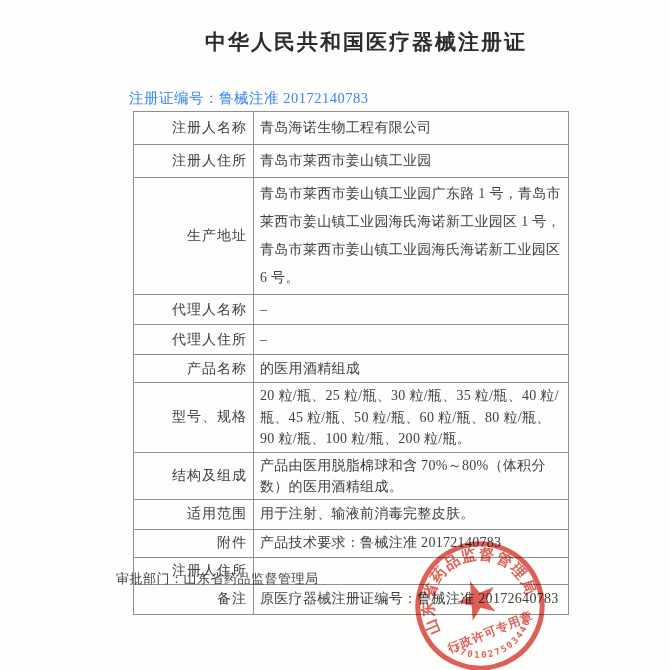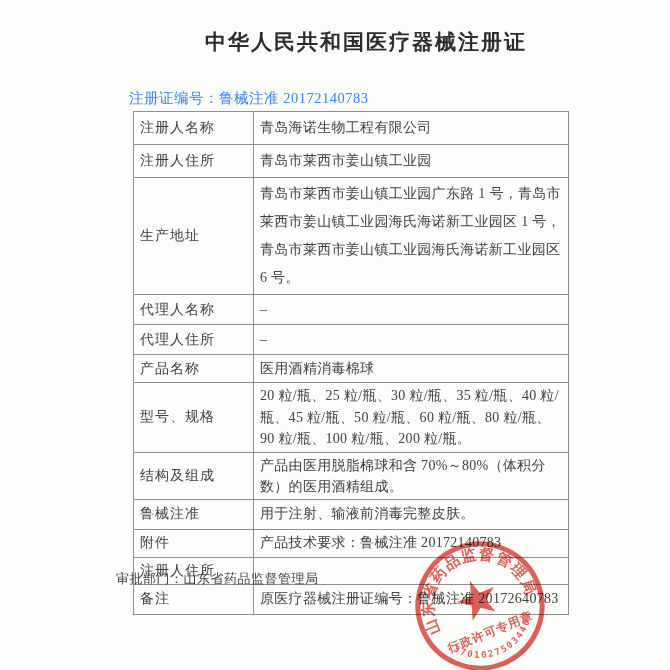--- a/index.html
+++ b/index.html
@@ -24,21 +24,21 @@
     position:absolute;left:133px;top:111px;width:436px;
     border-collapse:collapse;table-layout:fixed;
     font-size:14px;color:#404040;
   }
   table.cert td{
     border:1px solid #8f8f8f;
     padding:2px 6px;
     vertical-align:middle;
     overflow:hidden;
   }
-  td.lbl{width:107px;text-align:left;letter-spacing:1px;padding:2px 2px;}
+  td.lbl{width:107px;text-align:right;letter-spacing:1px;padding:2px 2px;}
   td.val{padding-left:11px;line-height:20px;letter-spacing:.3px;}
   tr.r1{height:33px}tr.r2{height:33px}
   tr.r3{height:84px}tr.r3 td.val{line-height:28px;}
   tr.r4{height:30px}tr.r5{height:30px}tr.r6{height:28px}
   tr.r7{height:64px}tr.r7 td.val{line-height:21.5px;}
   tr.r8{height:45px}tr.r8 td.val{line-height:21px;margin-left:31px;}
   tr.r9{height:30px}tr.r10{height:28px}tr.r11{height:27px}tr.r12{height:30px}
   .footer-left{
     position:absolute;left:116px;top:570px;font-size:13px;color:#3e3e3e;letter-spacing:.5px;
   }
@@ -80,32 +80,32 @@
     <tr class="r4">
       <td class="lbl">代理人名称</td>
       <td class="val">–</td>
     </tr>
     <tr class="r5">
       <td class="lbl">代理人住所</td>
       <td class="val">–</td>
     </tr>
     <tr class="r6">
       <td class="lbl">产品名称</td>
-      <td class="val">医用酒精消毒棉球</td>
+      <td class="val">的医用酒精组成</td>
     </tr>
     <tr class="r7">
       <td class="lbl">型号、规格</td>
       <td class="val">20 粒/瓶、25 粒/瓶、30 粒/瓶、35 粒/瓶、40 粒/瓶、45 粒/瓶、50 粒/瓶、60 粒/瓶、80 粒/瓶、90 粒/瓶、100 粒/瓶、200 粒/瓶。</td>
     </tr>
     <tr class="r8">
       <td class="lbl">结构及组成</td>
       <td class="val">产品由医用脱脂棉球和含 70%～80%（体积分数）的医用酒精组成。</td>
     </tr>
     <tr class="r9">
-      <td class="lbl">鲁械注准</td>
+      <td class="lbl">适用范围</td>
       <td class="val">用于注射、输液前消毒完整皮肤。</td>
     </tr>
     <tr class="r10">
       <td class="lbl">附件</td>
       <td class="val">产品技术要求：鲁械注准 20172140783</td>
     </tr>
     <tr class="r11">
       <td class="lbl">注册人住所</td>
       <td class="val"></td>
     </tr>

